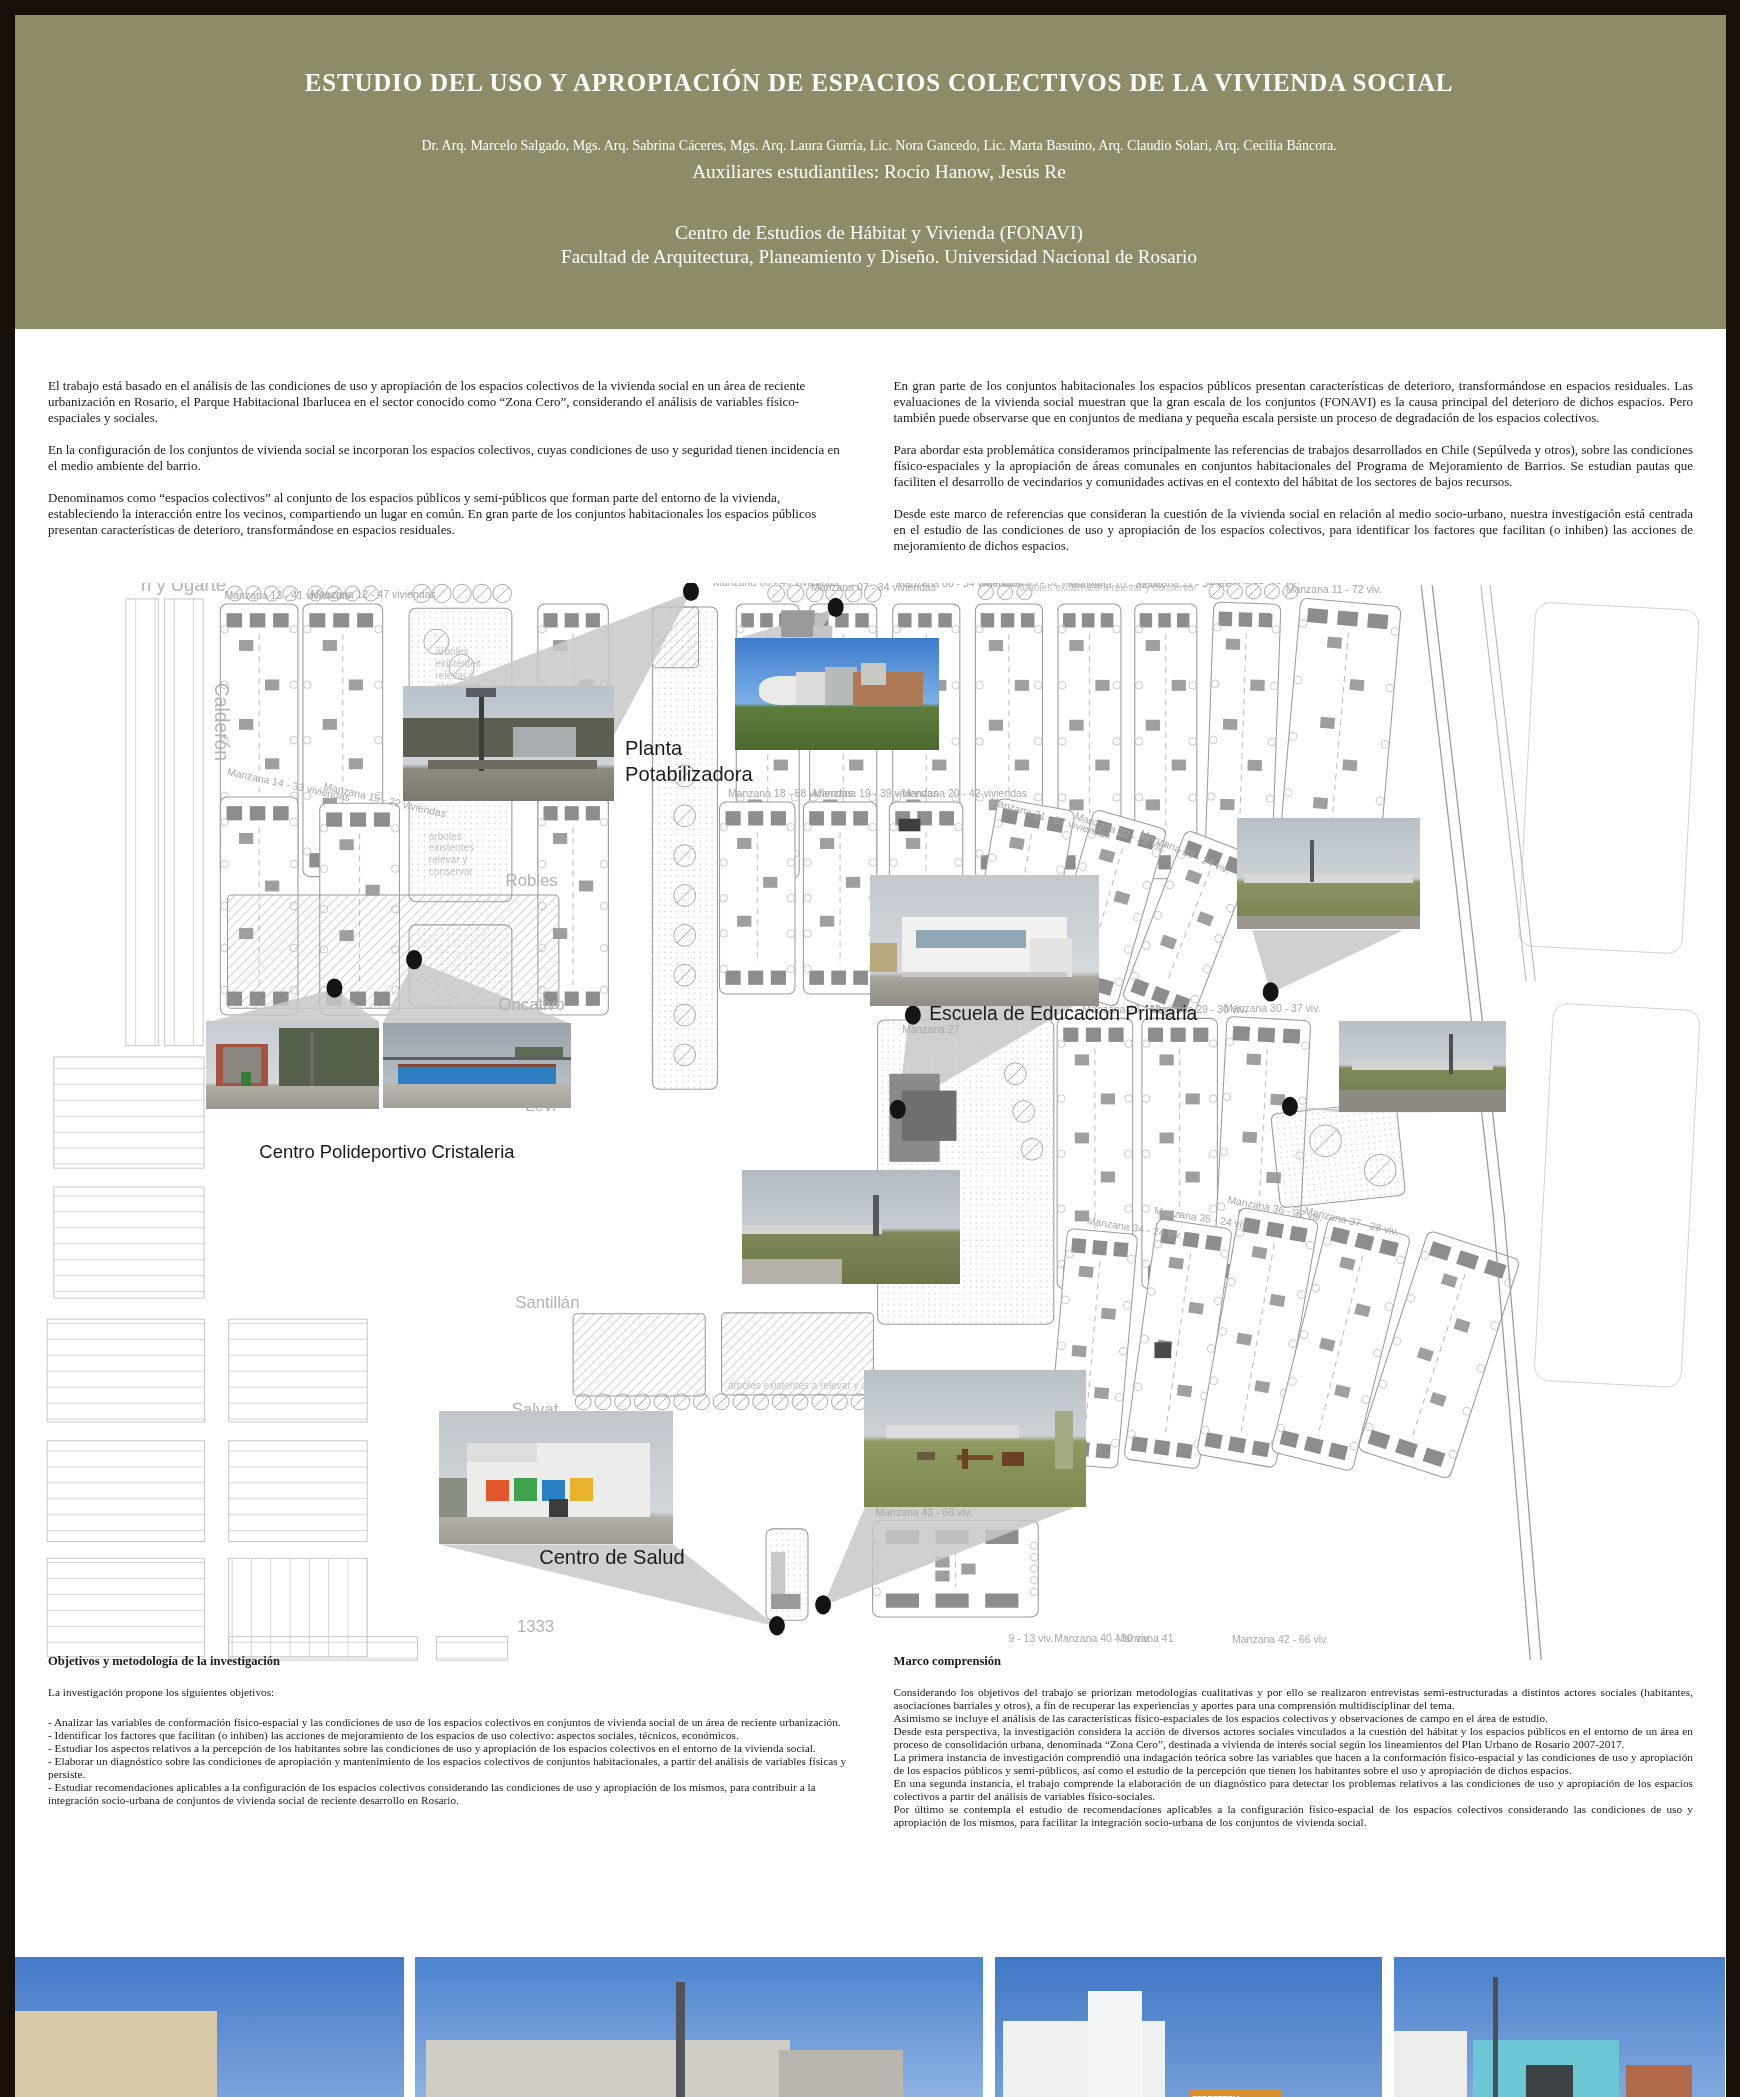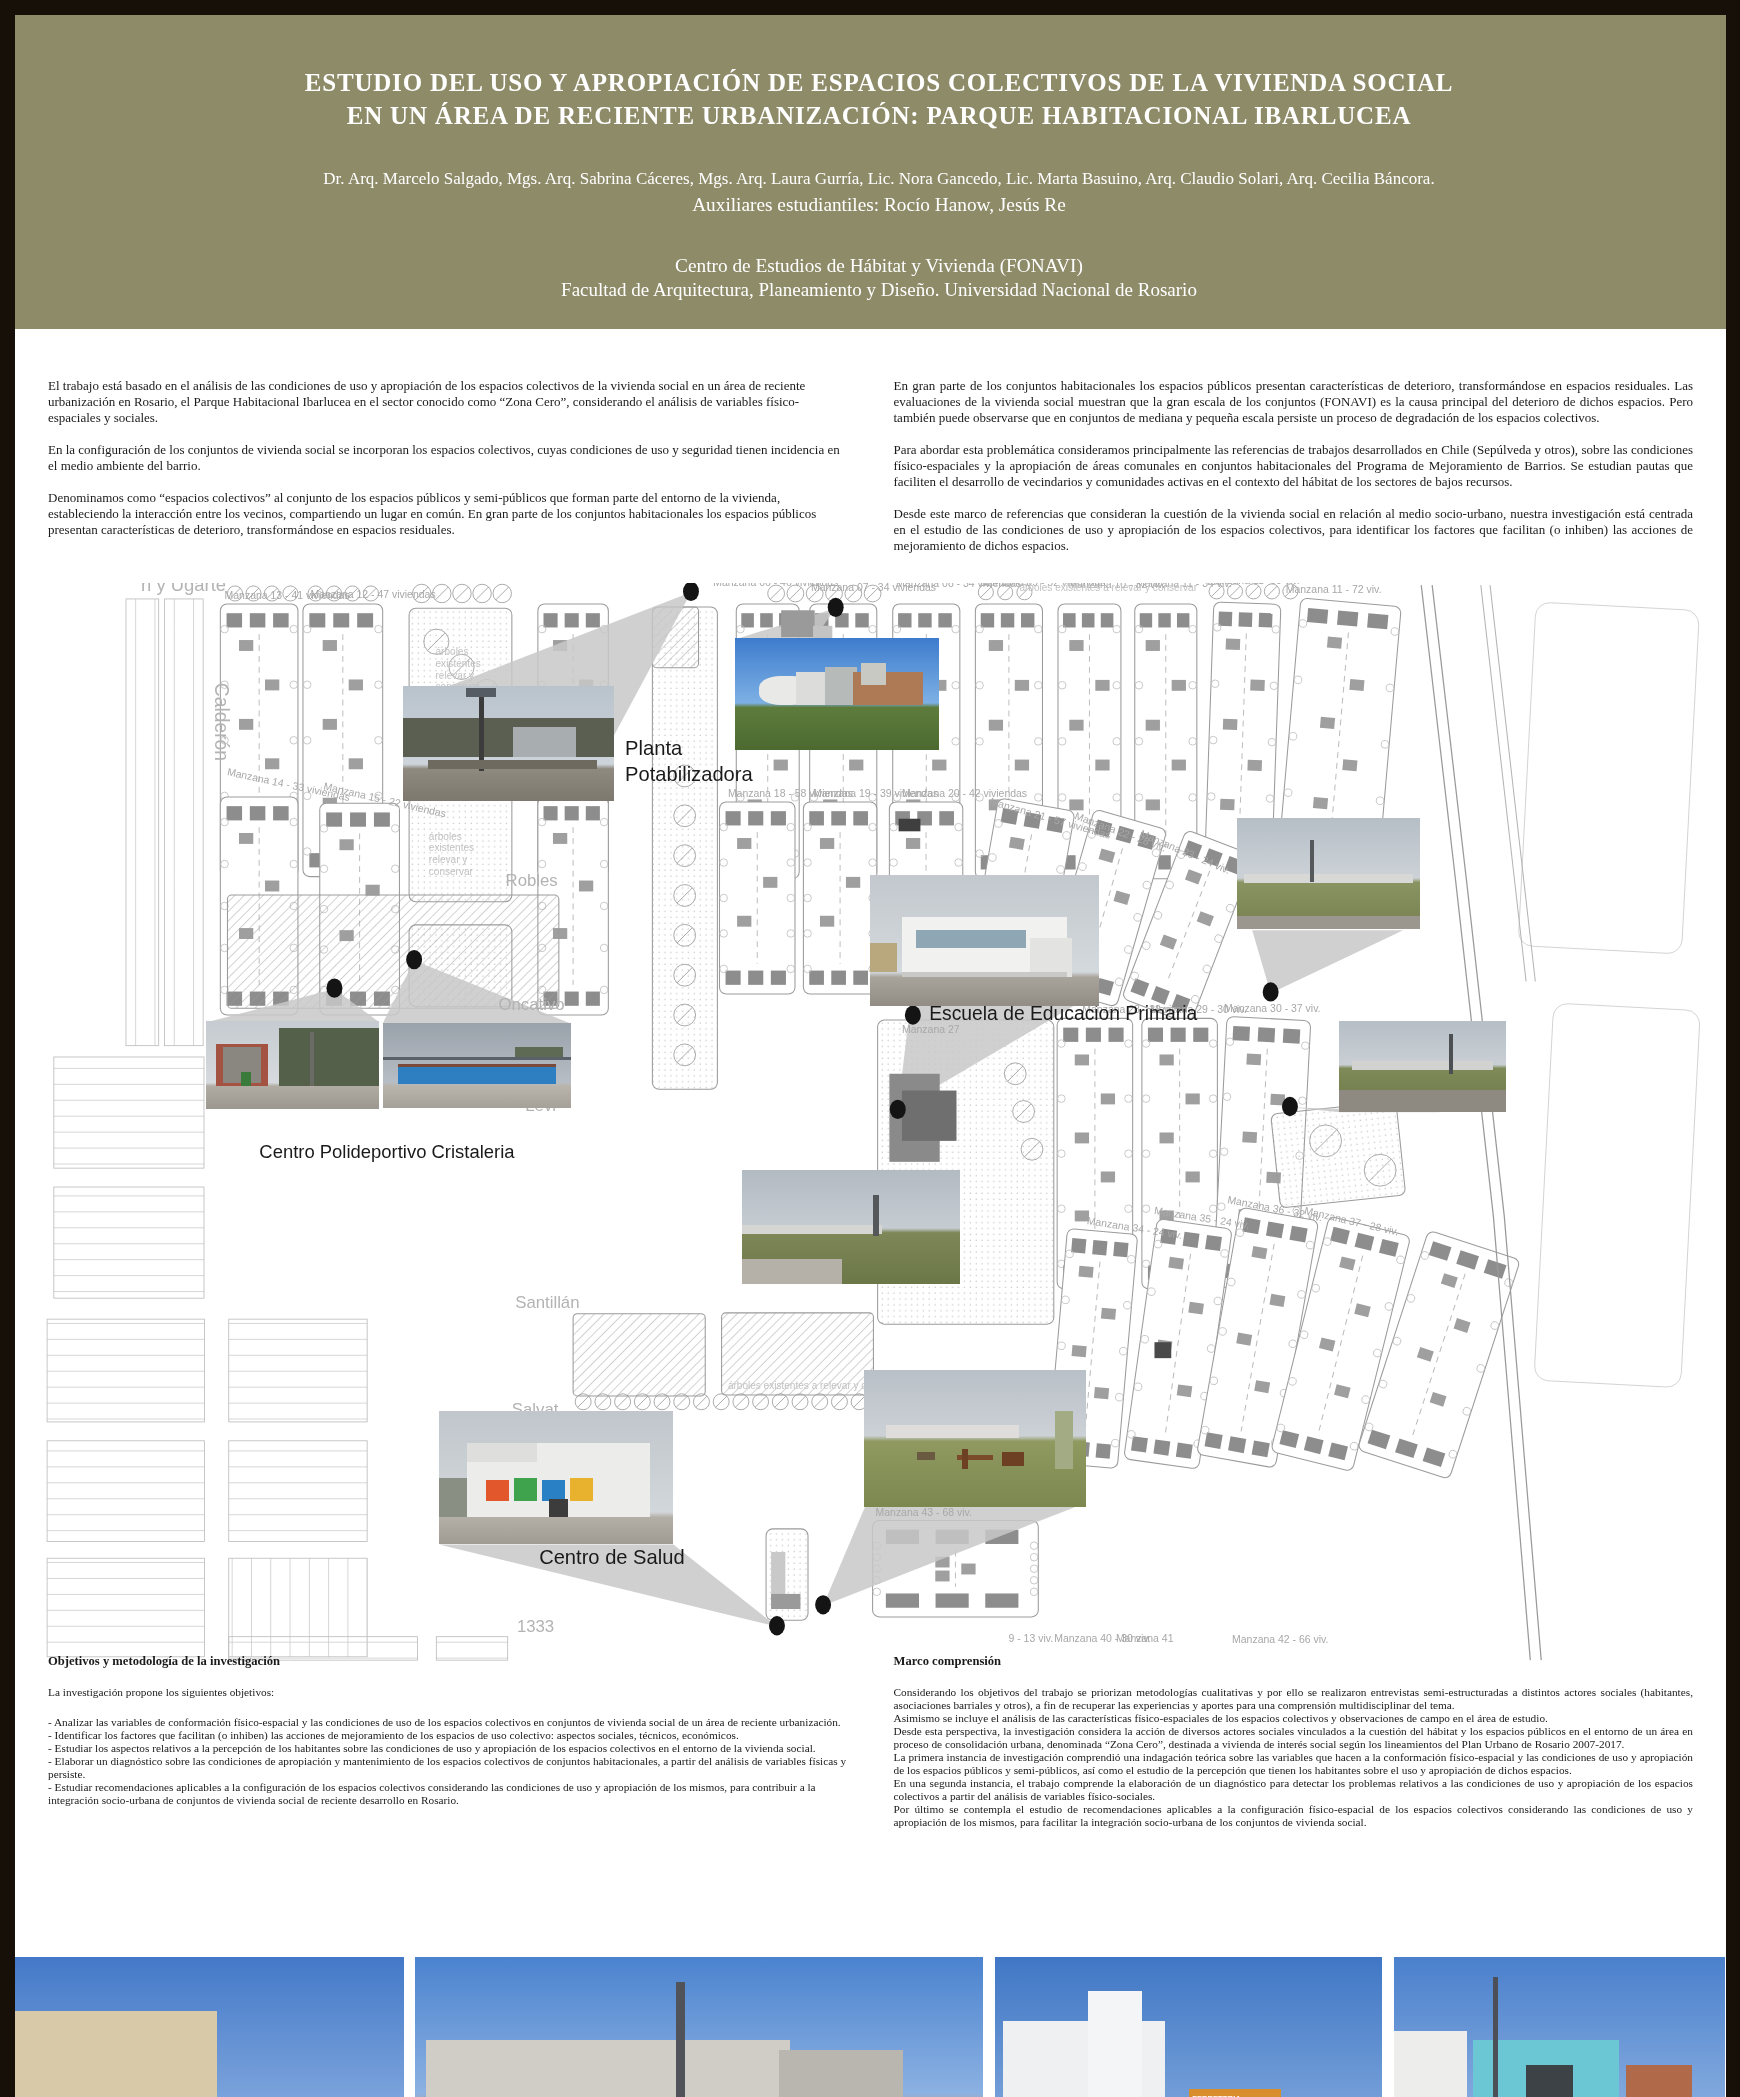--- a/index.html
+++ b/index.html
@@ -4,21 +4,21 @@
 <style>
   html,body{margin:0;padding:0;background:#171008;}
   .poster{position:relative;width:1741px;height:2484px;background:#ffffff;overflow:hidden;
           font-family:"Liberation Serif", serif;color:#1a1a1a;}
   .frame{position:absolute;inset:0;border:15px solid #171008;pointer-events:none;z-index:60;}
   
   .header{position:absolute;left:15px;right:15px;top:15px;height:314px;background:#8E8B69;
           text-align:center;color:#ffffff;padding-left:17px;}
   .title{font-weight:bold;font-size:25px;line-height:33px;letter-spacing:0.8px;margin:0;}
   .title-wrap{padding-top:51px;}
-  .authors{font-size:17px;line-height:24px;margin:35px 38px 0 38px;}
+  .authors{font-size:14px;line-height:24px;margin:35px 38px 0 38px;}
   .aux{font-size:19.3px;line-height:24px;margin:1.7px 0 0 0;}
   .inst{font-size:19.3px;line-height:24px;margin:37px 0 0 0;}
   .inst2{font-size:19px;line-height:24px;margin:0.8px 0 0 0;}
   
   .cols{position:absolute;left:48px;right:48px;display:flex;gap:46px;}
   .col{flex:1 1 0;}
   .intro{top:378px;font-size:13px;line-height:16px;}
   .intro p{margin:0 0 16px 0;}
   .col.justify p{text-align:justify;}
   .midsec{top:1654px;font-size:11.3px;line-height:13px;}
@@ -38,21 +38,20 @@
   .strip{position:absolute;left:0;top:1957px;width:1741px;height:245px;}
 </style>
 </head>
 <body>
 
 <div class="poster">
 
   <div class="header">
     <div class="title-wrap">
       <p class="title">ESTUDIO DEL USO Y APROPIACIÓN DE ESPACIOS COLECTIVOS DE LA VIVIENDA SOCIAL</p>
-      <p class="title">EN UN ÁREA DE RECIENTE URBANIZACIÓN: PARQUE HABITACIONAL IBARLUCEA</p>
     </div>
     <p class="authors">Dr. Arq. Marcelo Salgado, Mgs. Arq. Sabrina Cáceres, Mgs. Arq. Laura Gurría, Lic. Nora Gancedo, Lic. Marta Basuino, Arq. Claudio Solari, Arq. Cecilia Báncora.</p>
     <p class="aux">Auxiliares estudiantiles: Rocío Hanow, Jesús Re</p>
     <p class="inst">Centro de Estudios de Hábitat y Vivienda (FONAVI)</p>
     <p class="inst2">Facultad de Arquitectura, Planeamiento y Diseño. Universidad Nacional de Rosario</p>
   </div>
 
   <div class="cols intro">
     <div class="col">
         <p>El trabajo está basado en el análisis de las condiciones de uso y apropiación de los espacios colectivos de la vivienda social en un área de reciente urbanización en Rosario, el Parque Habitacional Ibarlucea en el sector conocido como “Zona Cero”, considerando el análisis de variables físico-espaciales y sociales.</p>

